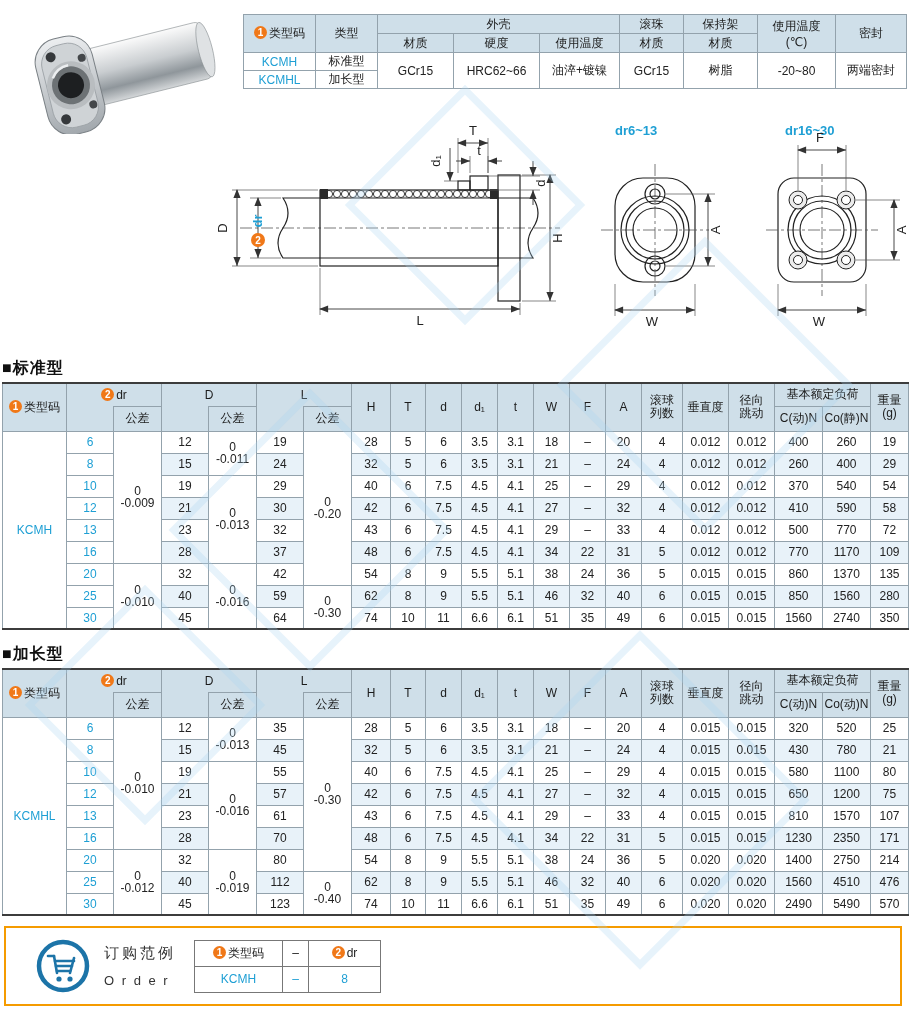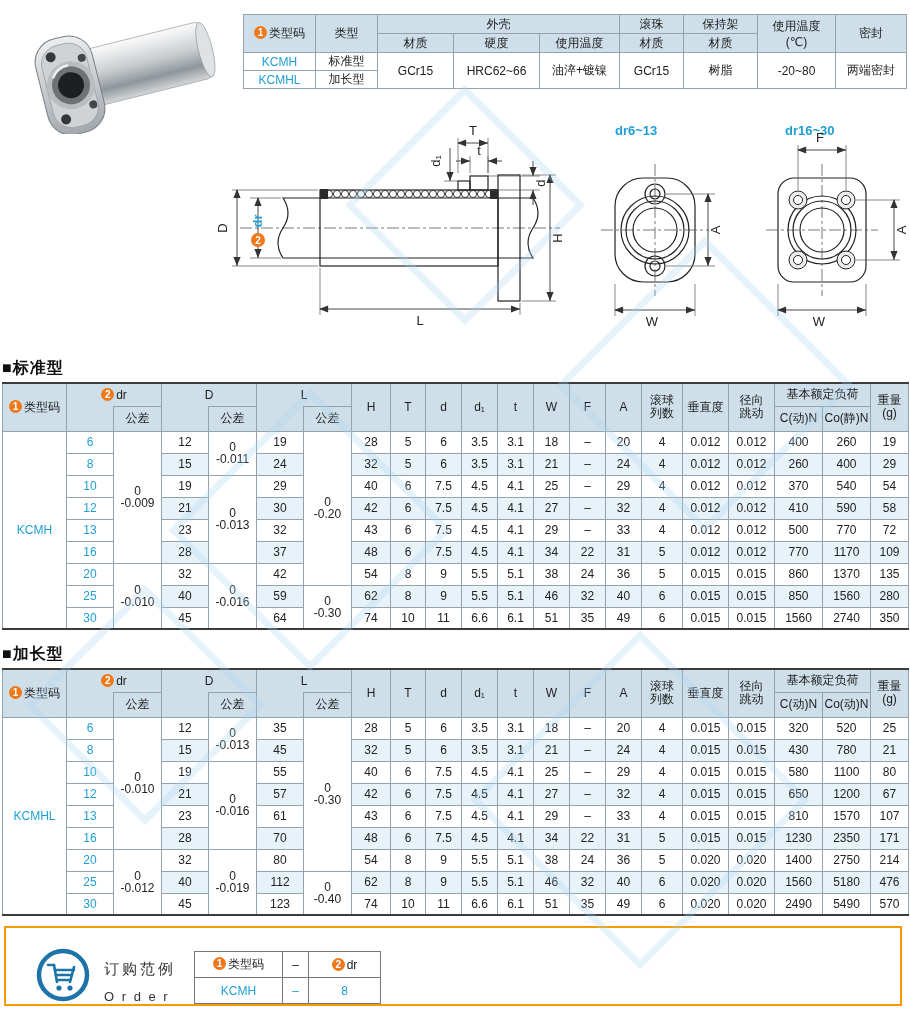--- a/index.html
+++ b/index.html
@@ -38,21 +38,21 @@
   .ext{stroke:#555;stroke-width:.7;fill:none}
   .dimln{stroke:#333;stroke-width:.9;fill:none}
   .cl{stroke:#555;stroke-width:.8;fill:none;stroke-dasharray:12 3 3 3}
   .oln{stroke:#222;stroke-width:1.2;fill:none}
 
   
   .wm{position:absolute;border:7px solid rgba(170,213,240,.28);transform:rotate(45deg);pointer-events:none;z-index:6}
 
   
   .order-box{position:absolute;left:4px;top:926px;width:898px;height:80px;border:2px solid #f59b00;
-             display:flex;align-items:flex-end}
+             display:flex;align-items:center}
   .order-cn{font-size:15px;letter-spacing:3px;color:#333}
   .order-en{font-size:13px;letter-spacing:2px;color:#333;margin-top:10px}
   .otab td{border:1px solid #777;font-size:12px;text-align:center;height:26px;background:#fff}
 </style>
 </head>
 <body>
 
 <div class="wm" style="left:380px;top:120px;width:170px;height:170px"></div>
 <div class="wm" style="left:600px;top:280px;width:210px;height:210px"></div>
 <div class="wm" style="left:210px;top:430px;width:200px;height:200px"></div>
@@ -705,21 +705,21 @@
         <td class="v alt">4.5</td>
         <td class="v alt">4.1</td>
         <td class="v alt">27</td>
         <td class="v alt">–</td>
         <td class="v alt">32</td>
         <td class="v alt">4</td>
         <td class="v alt">0.015</td>
         <td class="v alt">0.015</td>
         <td class="v alt">650</td>
         <td class="v alt">1200</td>
-        <td class="v alt">67</td>
+        <td class="v alt">75</td>
       </tr>
       <tr>
         <td class="cyan">13</td>
         <td class="v">23</td>
         <td class="v">61</td>
         <td class="v">43</td>
         <td class="v">6</td>
         <td class="v">7.5</td>
         <td class="v">4.5</td>
         <td class="v">4.1</td>
@@ -792,21 +792,21 @@
         <td class="v alt">9</td>
         <td class="v alt">5.5</td>
         <td class="v alt">5.1</td>
         <td class="v alt">46</td>
         <td class="v alt">32</td>
         <td class="v alt">40</td>
         <td class="v alt">6</td>
         <td class="v alt">0.020</td>
         <td class="v alt">0.020</td>
         <td class="v alt">1560</td>
-        <td class="v alt">5180</td>
+        <td class="v alt">4510</td>
         <td class="v alt">476</td>
       </tr>
       <tr>
         <td class="cyan">30</td>
         <td class="v">45</td>
         <td class="v">123</td>
         <td class="v">74</td>
         <td class="v">10</td>
         <td class="v">11</td>
         <td class="v">6.6</td>

